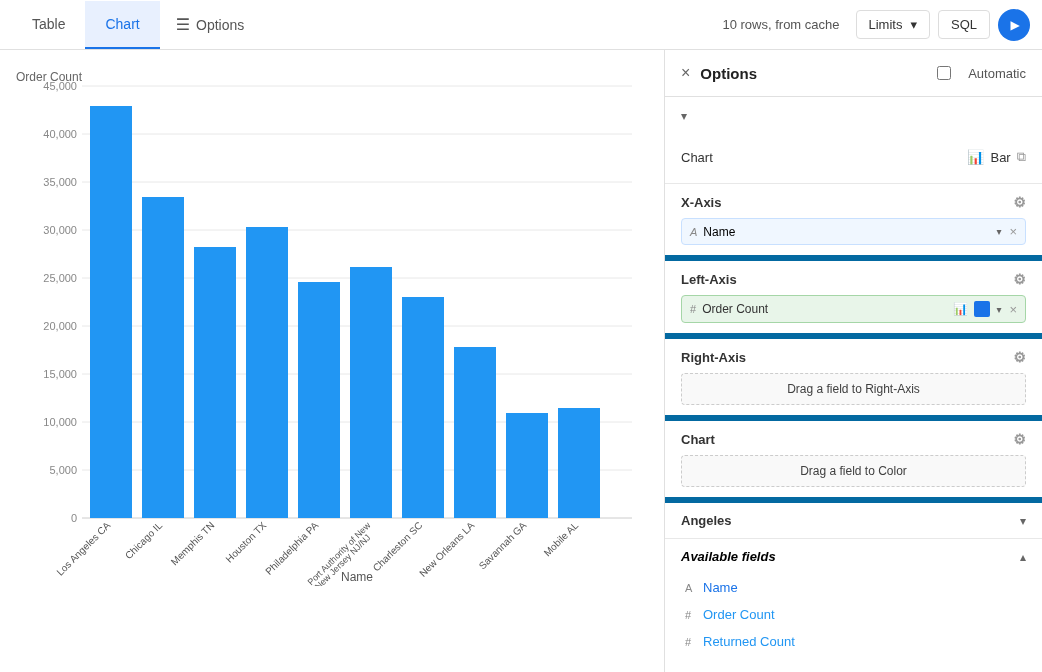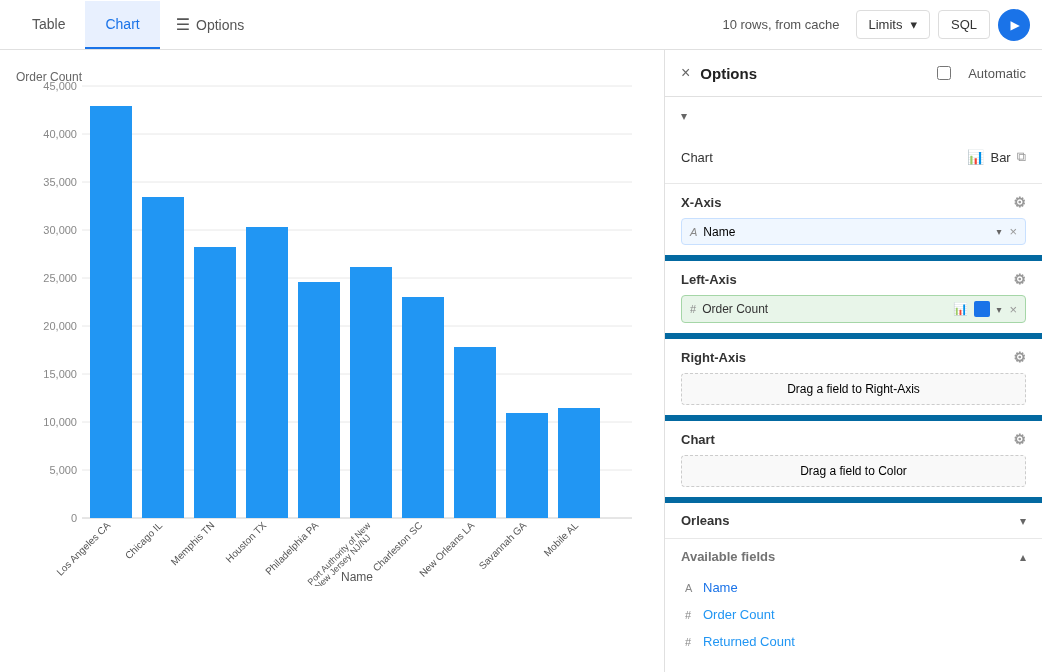--- a/index.html
+++ b/index.html
@@ -55,29 +55,29 @@
     .axis-settings-icon { font-size: 14px; color: #999; cursor: pointer; }
 
     .field-tag { display: flex; align-items: center; gap: 6px; background: #f0f7ff; border: 1px solid #c8e0ff; border-radius: 4px; padding: 5px 8px; font-size: 12px; color: #1a73e8; }
     .field-tag-hash { color: #888; font-size: 11px; }
     .field-tag-letter { color: #888; font-size: 11px; font-style: italic; }
     .field-tag-name { flex: 1; }
     .field-color-dot { width: 16px; height: 16px; border-radius: 2px; background: #1a73e8; flex-shrink: 0; }
     .field-tag-dropdown { font-size: 10px; color: #666; cursor: pointer; }
     .field-tag-remove { font-size: 13px; color: #999; cursor: pointer; margin-left: 2px; }
 
-    .drag-placeholder { background: #f9f9f9; border: 1px dashed #ccc; border-radius: 4px; padding: 8px 10px; font-size: 12px; color: #000000; text-align: center; }
+    .drag-placeholder { background: #f9f9f9; border: 1px dashed #ccc; border-radius: 4px; padding: 8px 10px; font-size: 12px; color: #404040; text-align: center; }
 
     .tooltip-section { padding: 10px 16px; border-bottom: 1px solid #e8e8e8; }
     .tooltip-header { display: flex; align-items: center; cursor: pointer; }
     .tooltip-label { font-size: 13px; font-weight: 600; color: #333; flex: 1; }
 
     .available-section { padding: 10px 16px; }
     .available-header { display: flex; align-items: center; cursor: pointer; margin-bottom: 10px; }
-    .available-label { font-size: 13px; font-weight: 600; color: #737373; flex: 1; }
+    .available-label { font-size: 13px; font-weight: 600; color: #000000; flex: 1; font-style: italic; }
 
     .field-item { display: flex; align-items: center; gap: 6px; padding: 6px 4px; font-size: 13px; color: #333; border-radius: 4px; }
     .field-item-symbol { color: #888; font-size: 11px; width: 12px; }
     .field-item-name { flex: 1; color: #1a73e8; }
     .field-item-name.hash-field { color: #2196f3; }
 
     .x-axis-name-field { display: flex; align-items: center; gap: 6px; background: #f0f7ff; border: 1px solid #c8e0ff; border-radius: 4px; padding: 5px 8px; font-size: 12px; }
   </style>
 </head>
 <body>
@@ -246,21 +246,21 @@
       <div class="axis-section">
         <div class="axis-label">
           <span>Chart</span>
           <span class="axis-settings-icon">⚙</span>
         </div>
         <div class="drag-placeholder">Drag a field to Color</div>
       </div>
 
       <div class="tooltip-section">
         <div class="tooltip-header">
-          <span class="tooltip-label">Orleans</span>
+          <span class="tooltip-label">Angeles</span>
           <span class="section-toggle">▾</span>
         </div>
       </div>
 
       <div class="available-section">
         <div class="available-header">
           <span class="available-label">Available fields</span>
           <span class="section-toggle">▴</span>
         </div>
         <div>

